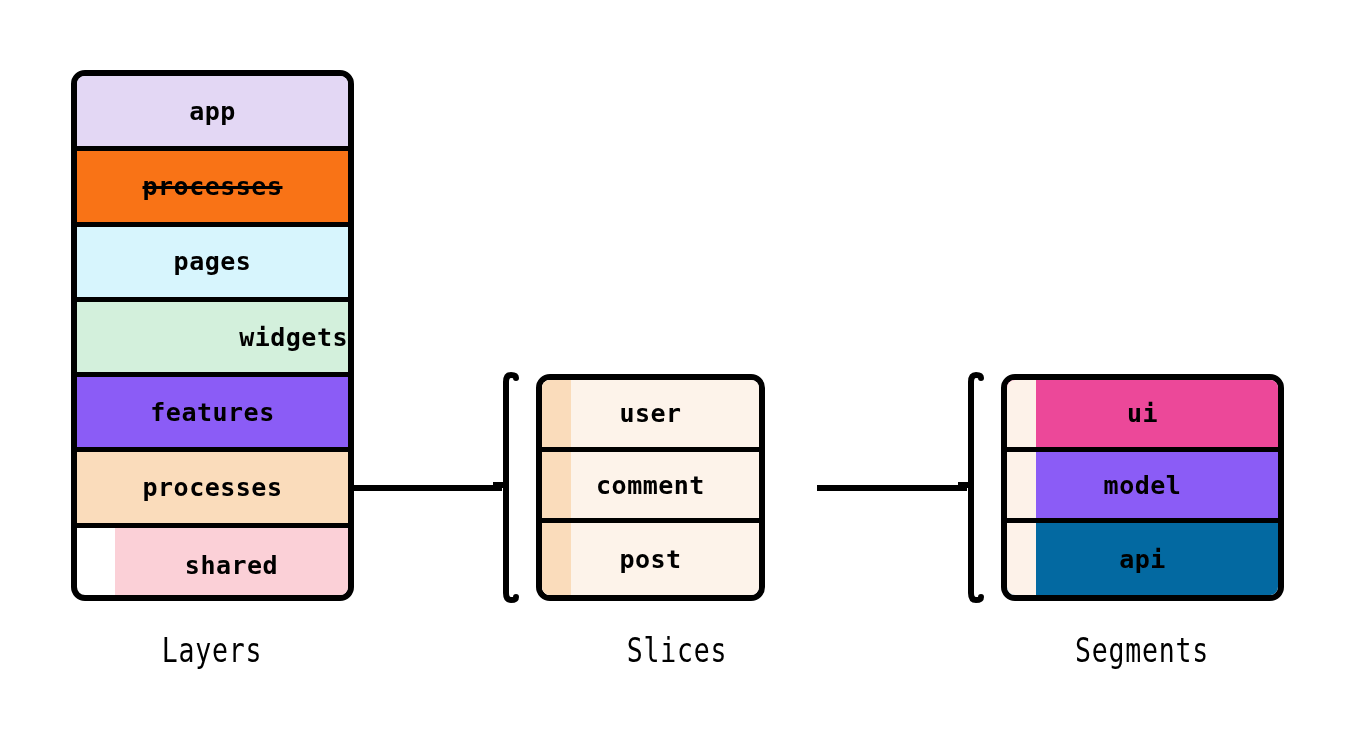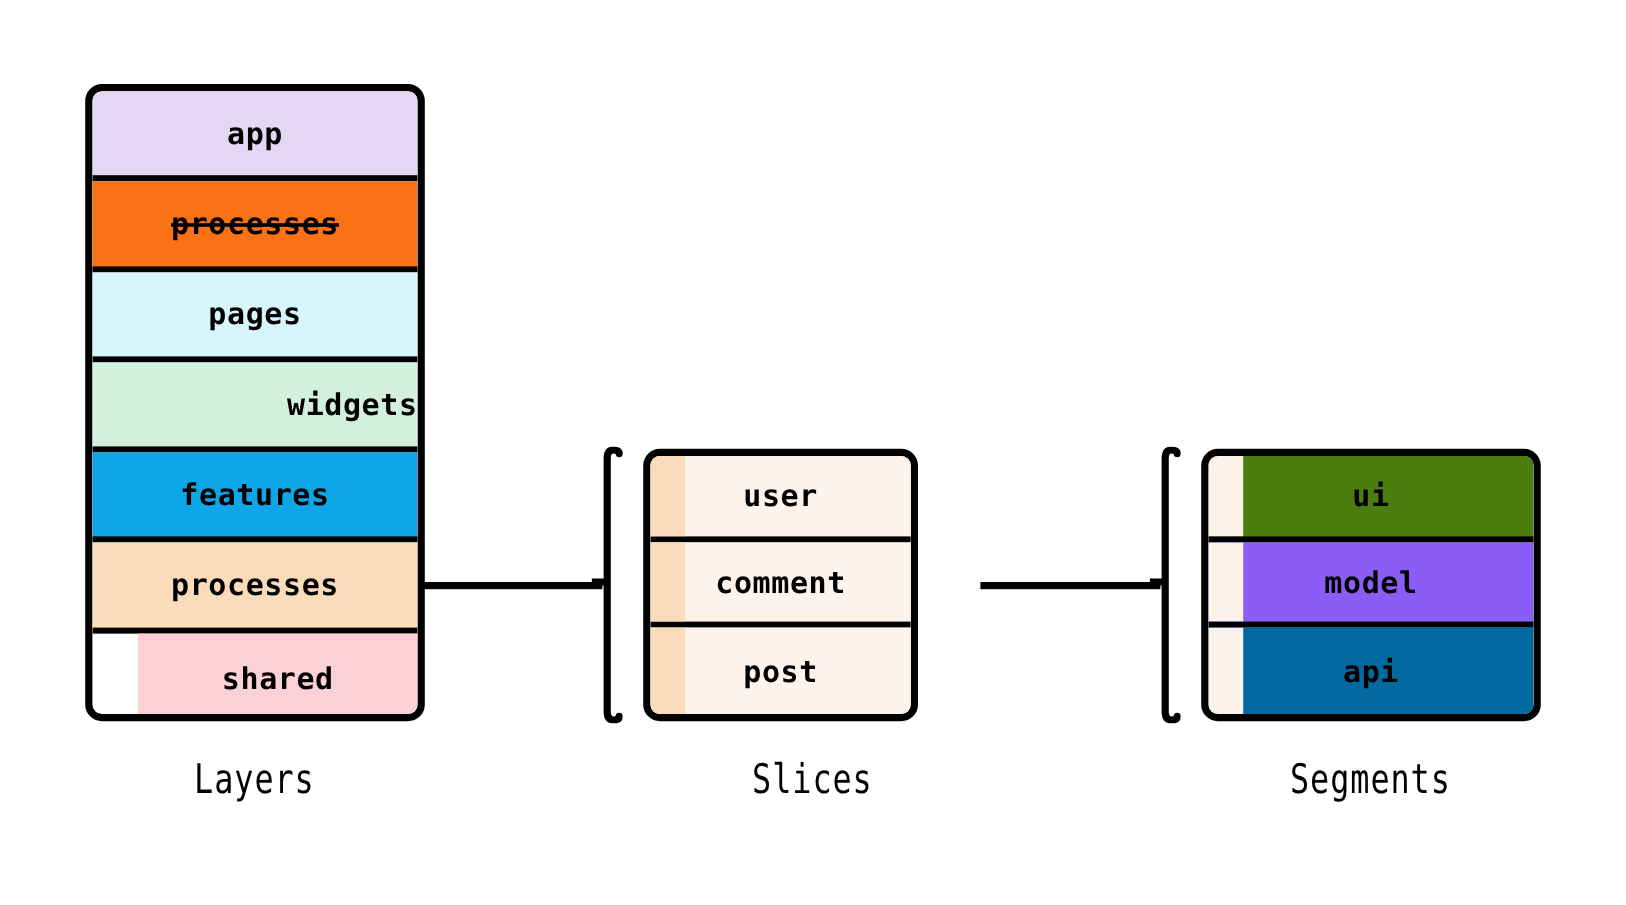--- a/index.html
+++ b/index.html
@@ -147,21 +147,21 @@
     </div>
     <div class="row" style="background: #f97316;">
       <span class="label struck">processes</span>
     </div>
     <div class="row" style="background: rgb(215, 245, 253); text-align: right;">
       <span class="label">pages</span>
     </div>
     <div class="row" style="background: rgb(211, 240, 220); justify-content: flex-end;">
       <span class="label">widgets</span>
     </div>
-    <div class="row" style="background: #0ea5e9;">
+    <div class="row" style="background: #8b5cf6;">
       <span class="label">features</span>
     </div>
     <div class="row" style="background: rgb(250, 220, 187);">
       <span class="label">processes</span>
     </div>
     <div class="row" style="background: rgb(251, 208, 215); margin-left: 38px;">
       <span class="label">shared</span>
     </div>
   </div>
 
@@ -192,21 +192,21 @@
   <div class="connector" id="connector-slices-segments"></div>
 
   <div class="bracket" id="bracket-segments">
     <svg width="26" height="231" viewBox="0 0 26 231" fill="none" xmlns="http://www.w3.org/2000/svg">
       <path d="M23 6 Q23 3 18 3 Q13 3 13 10 L13 221 Q13 228 18 228 Q23 228 23 225" stroke="#000000" stroke-width="6" stroke-linecap="round" fill="none"></path>
       <path d="M13 113 L0 113" stroke="#000000" stroke-width="6" stroke-linecap="butt"></path>
     </svg>
   </div>
 
   <div class="stack" id="segments-stack">
-    <div class="row" style="background: #4d7c0f;">
+    <div class="row" style="background: #ec4899;">
       <span class="stripe" style="background: rgb(253, 242, 233);"></span>
       <span class="label">ui</span>
     </div>
     <div class="row" style="background: #8b5cf6;">
       <span class="stripe" style="background: rgb(253, 242, 233);"></span>
       <span class="label">model</span>
     </div>
     <div class="row" style="background: #0369a1;">
       <span class="stripe" style="background: rgb(253, 242, 233);"></span>
       <span class="label">api</span>

